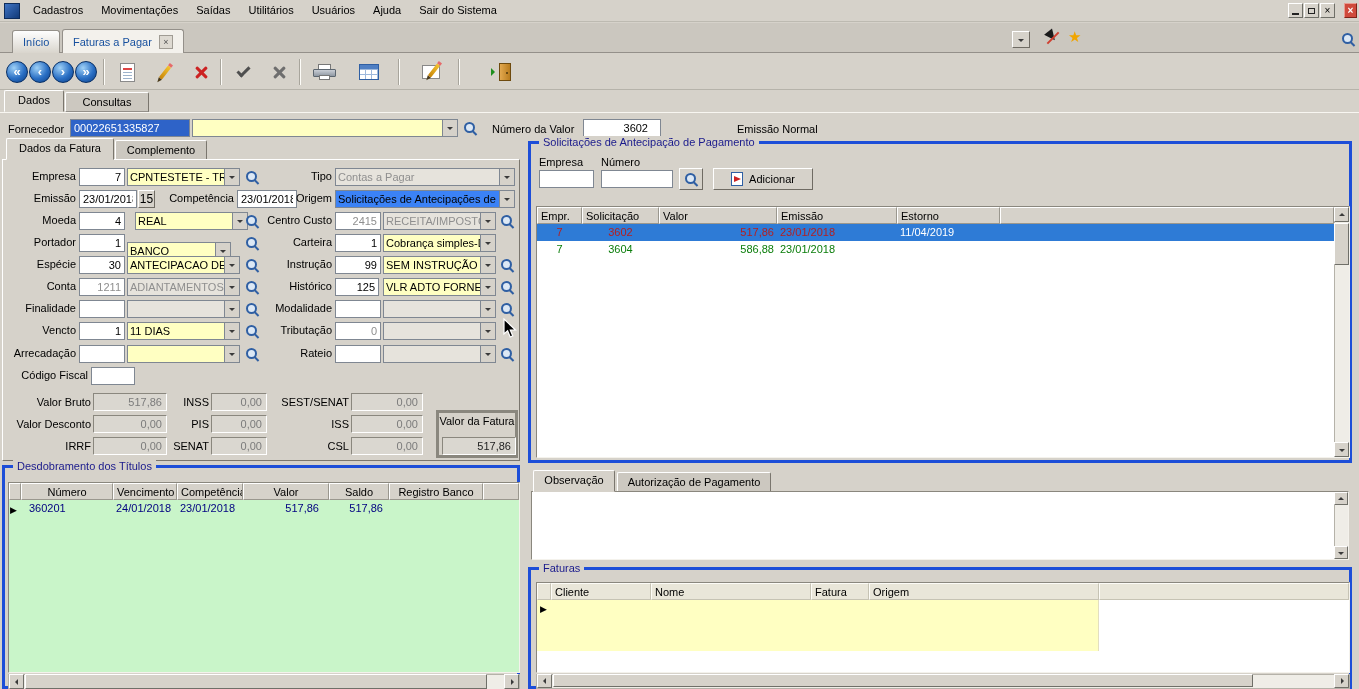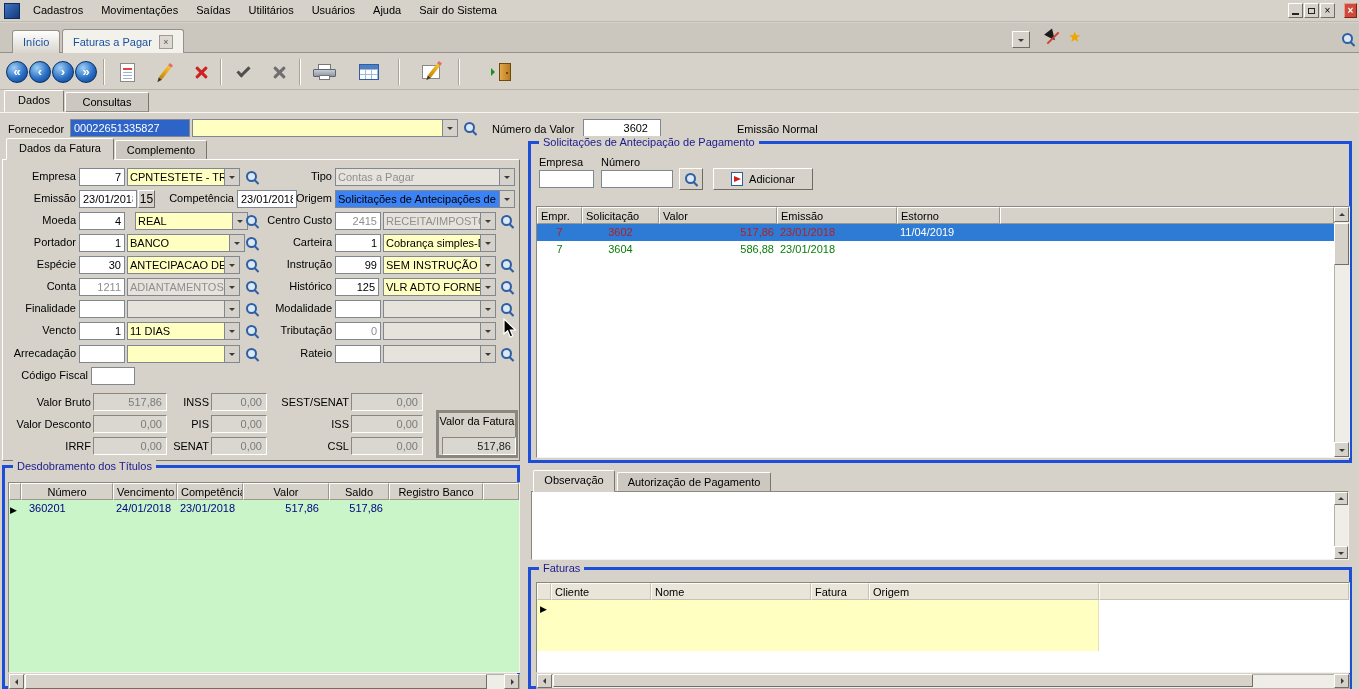--- a/index.html
+++ b/index.html
@@ -259,21 +259,21 @@
     <div class="combo dis" style="left:380px;top:52px;width:113px">
         <span class="cval">RECEITA/IMPOSTOS</span>
         <span class="cbtn">
           <i class="tri dn sm"></i>
         </span>
       </div>
     <span class="mag" style="left:497px;top:54px"></span>
 
     <span class="lb" style="left:0;top:76px;width:73px">Portador</span>
     <input class="in num" style="left: 76px; top: 74px; width: 46px;" value="1">
-    <div class="combo yellow" style="left:124px;top:74px;width:118px">
+    <div class="combo yellow" style="left:124px;top:82px;width:104px">
         <span class="cval">BANCO</span>
         <span class="cbtn">
           <i class="tri dn sm"></i>
         </span>
       </div>
     <span class="mag" style="left:242px;top:76px"></span>
     <span class="lb" style="left:255px;top:76px;width:74px">Carteira</span>
     <input class="in num" style="left: 332px; top: 74px; width: 46px;" value="1">
     <div class="combo yellow" style="left:380px;top:74px;width:113px">
         <span class="cval">Cobrança simples-D</span>

